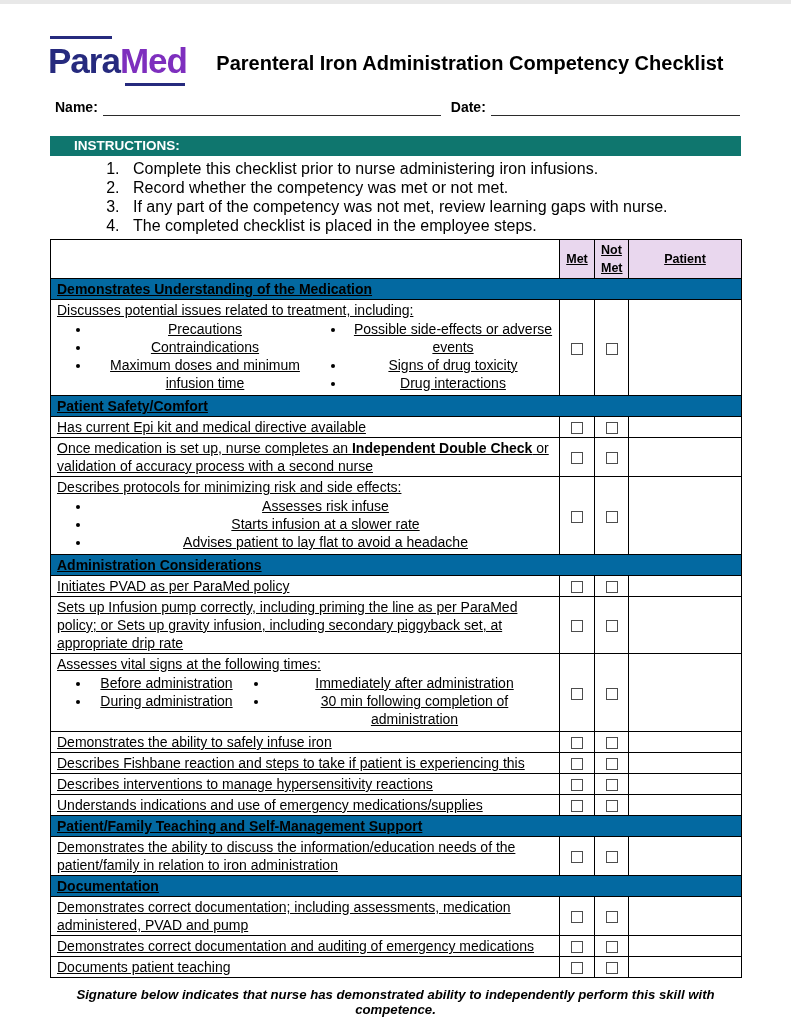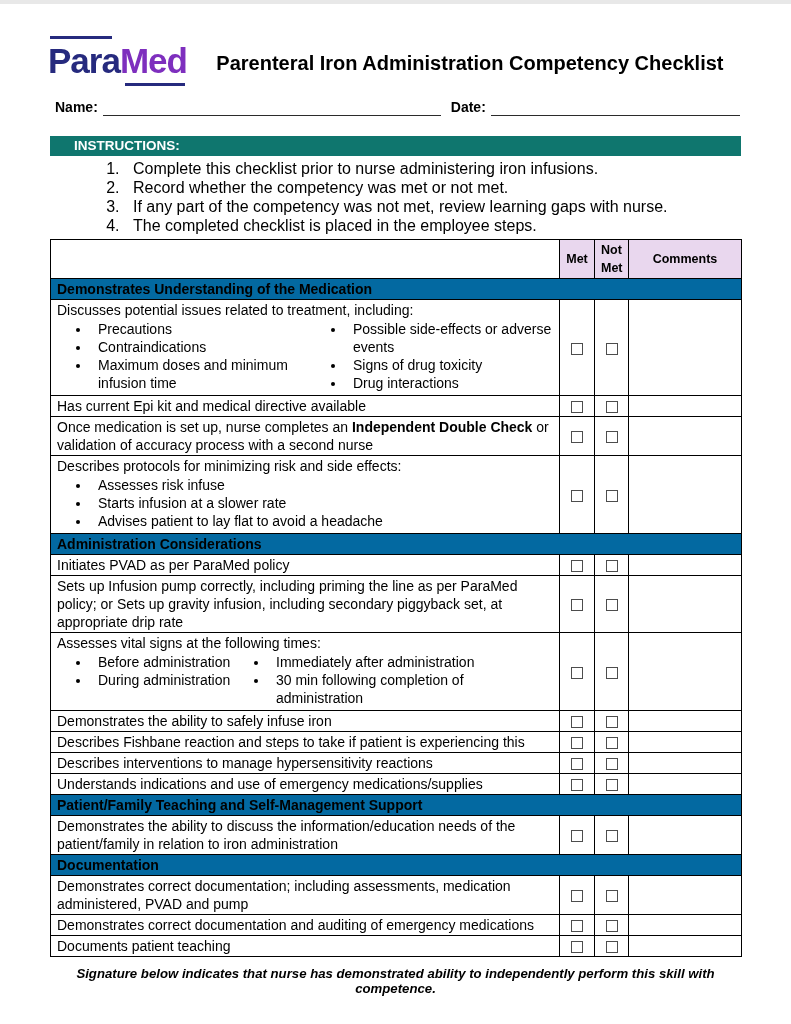--- a/index.html
+++ b/index.html
@@ -26,29 +26,29 @@
   .name-line { width:338px; margin-right:10px; }
   .date-line { flex:1; }
 
   
   .instructions { margin:20px 50px 0 50px; }
   .instr-bar { background:#0f766e; color:#fff; font-weight:bold; font-size:13.5px; padding:2px 8px 3px 24px; }
   ol.instr-list { margin:4px 0 0 0; padding-left:74px; font-size:16px; line-height:18px; }
   ol.instr-list li { padding-left:9px; margin-bottom:1px; }
 
   
-  table.checklist { border-collapse:collapse; table-layout:fixed; width:691px; margin:4px 50px 0 50px; font-size:14px; }
+  table.checklist { border-collapse:collapse; table-layout:fixed; width:691px; margin:4px 50px 0 50px; font-size:14px;text-decoration:underline; }
   table.checklist td { border:1px solid #000; padding:1px 6px; vertical-align:middle; line-height:18px; }
   td.blank { border:none; }
   td.col-h { background:#e9d7ee; font-weight:bold; text-align:center; font-size:12.5px; line-height:13px; padding:2px 2px; height:28px; }
   td.section { background:#0369a1; font-weight:bold; padding:1px 6px; }
   td.cb-cell { text-align:center; padding:1px 2px; }
   .cb { display:inline-block; width:12px; height:12px; border:1.5px solid #4d4d4d; background:#fff; vertical-align:middle; }
   td.desc { line-height:18px; }
-  td.desc ul { margin:1px 0 2px 0; padding-left:34px; }
+  td.desc ul { margin:1px 0 2px 0; padding-left:34px;text-align:center; }
   td.desc li { padding-left:7px; }
   .bullets2 { display:flex; }
   .bullets2 ul { flex:none; }
   .bullets2 ul.left-wide { width:255px; }
   .bullets2 ul.left-narrow { width:178px; }
   .bullets2 ul.right { flex:1; }
 
   
   .sig-note { margin:9px 50px 0 50px; text-align:center; font-style:italic; font-weight:bold; font-size:13.2px; }
 </style>
@@ -89,21 +89,21 @@
         <col style="width:35px">
         <col style="width:34px">
         <col style="width:113px">
     </colgroup>
 
     <tbody>
         <tr>
       <td class="blank"></td>
       <td class="col-h">Met</td>
       <td class="col-h">Not Met</td>
-      <td class="col-h">Comments</td>
+      <td class="col-h">Patient</td>
     </tr>
 
     <tr>
       <td colspan="4" class="section">Demonstrates Understanding of the Medication</td>
     </tr>
     <tr>
       <td class="desc">
         <span>Discusses potential issues related to treatment, including:</span>
         <div class="bullets2">
           <ul class="left-wide">
@@ -117,20 +117,23 @@
             <li>Drug interactions</li>
           </ul>
         </div>
       </td>
       <td class="cb-cell"><span class="cb"></span></td>
       <td class="cb-cell"><span class="cb"></span></td>
       <td class="comments-cell"></td>
     </tr>
 
     <tr>
+      <td colspan="4" class="section">Patient Safety/Comfort</td>
+    </tr>
+    <tr>
       <td class="desc"><span>Has current Epi kit and medical directive available</span></td>
       <td class="cb-cell"><span class="cb"></span></td>
       <td class="cb-cell"><span class="cb"></span></td>
       <td class="comments-cell"></td>
     </tr>
     <tr>
       <td class="desc">
         <span><span>Once medication is set up, nurse completes an </span><b>Independent Double Check</b><span> or validation of accuracy process with a second nurse</span></span>
       </td>
       <td class="cb-cell"><span class="cb"></span></td>

